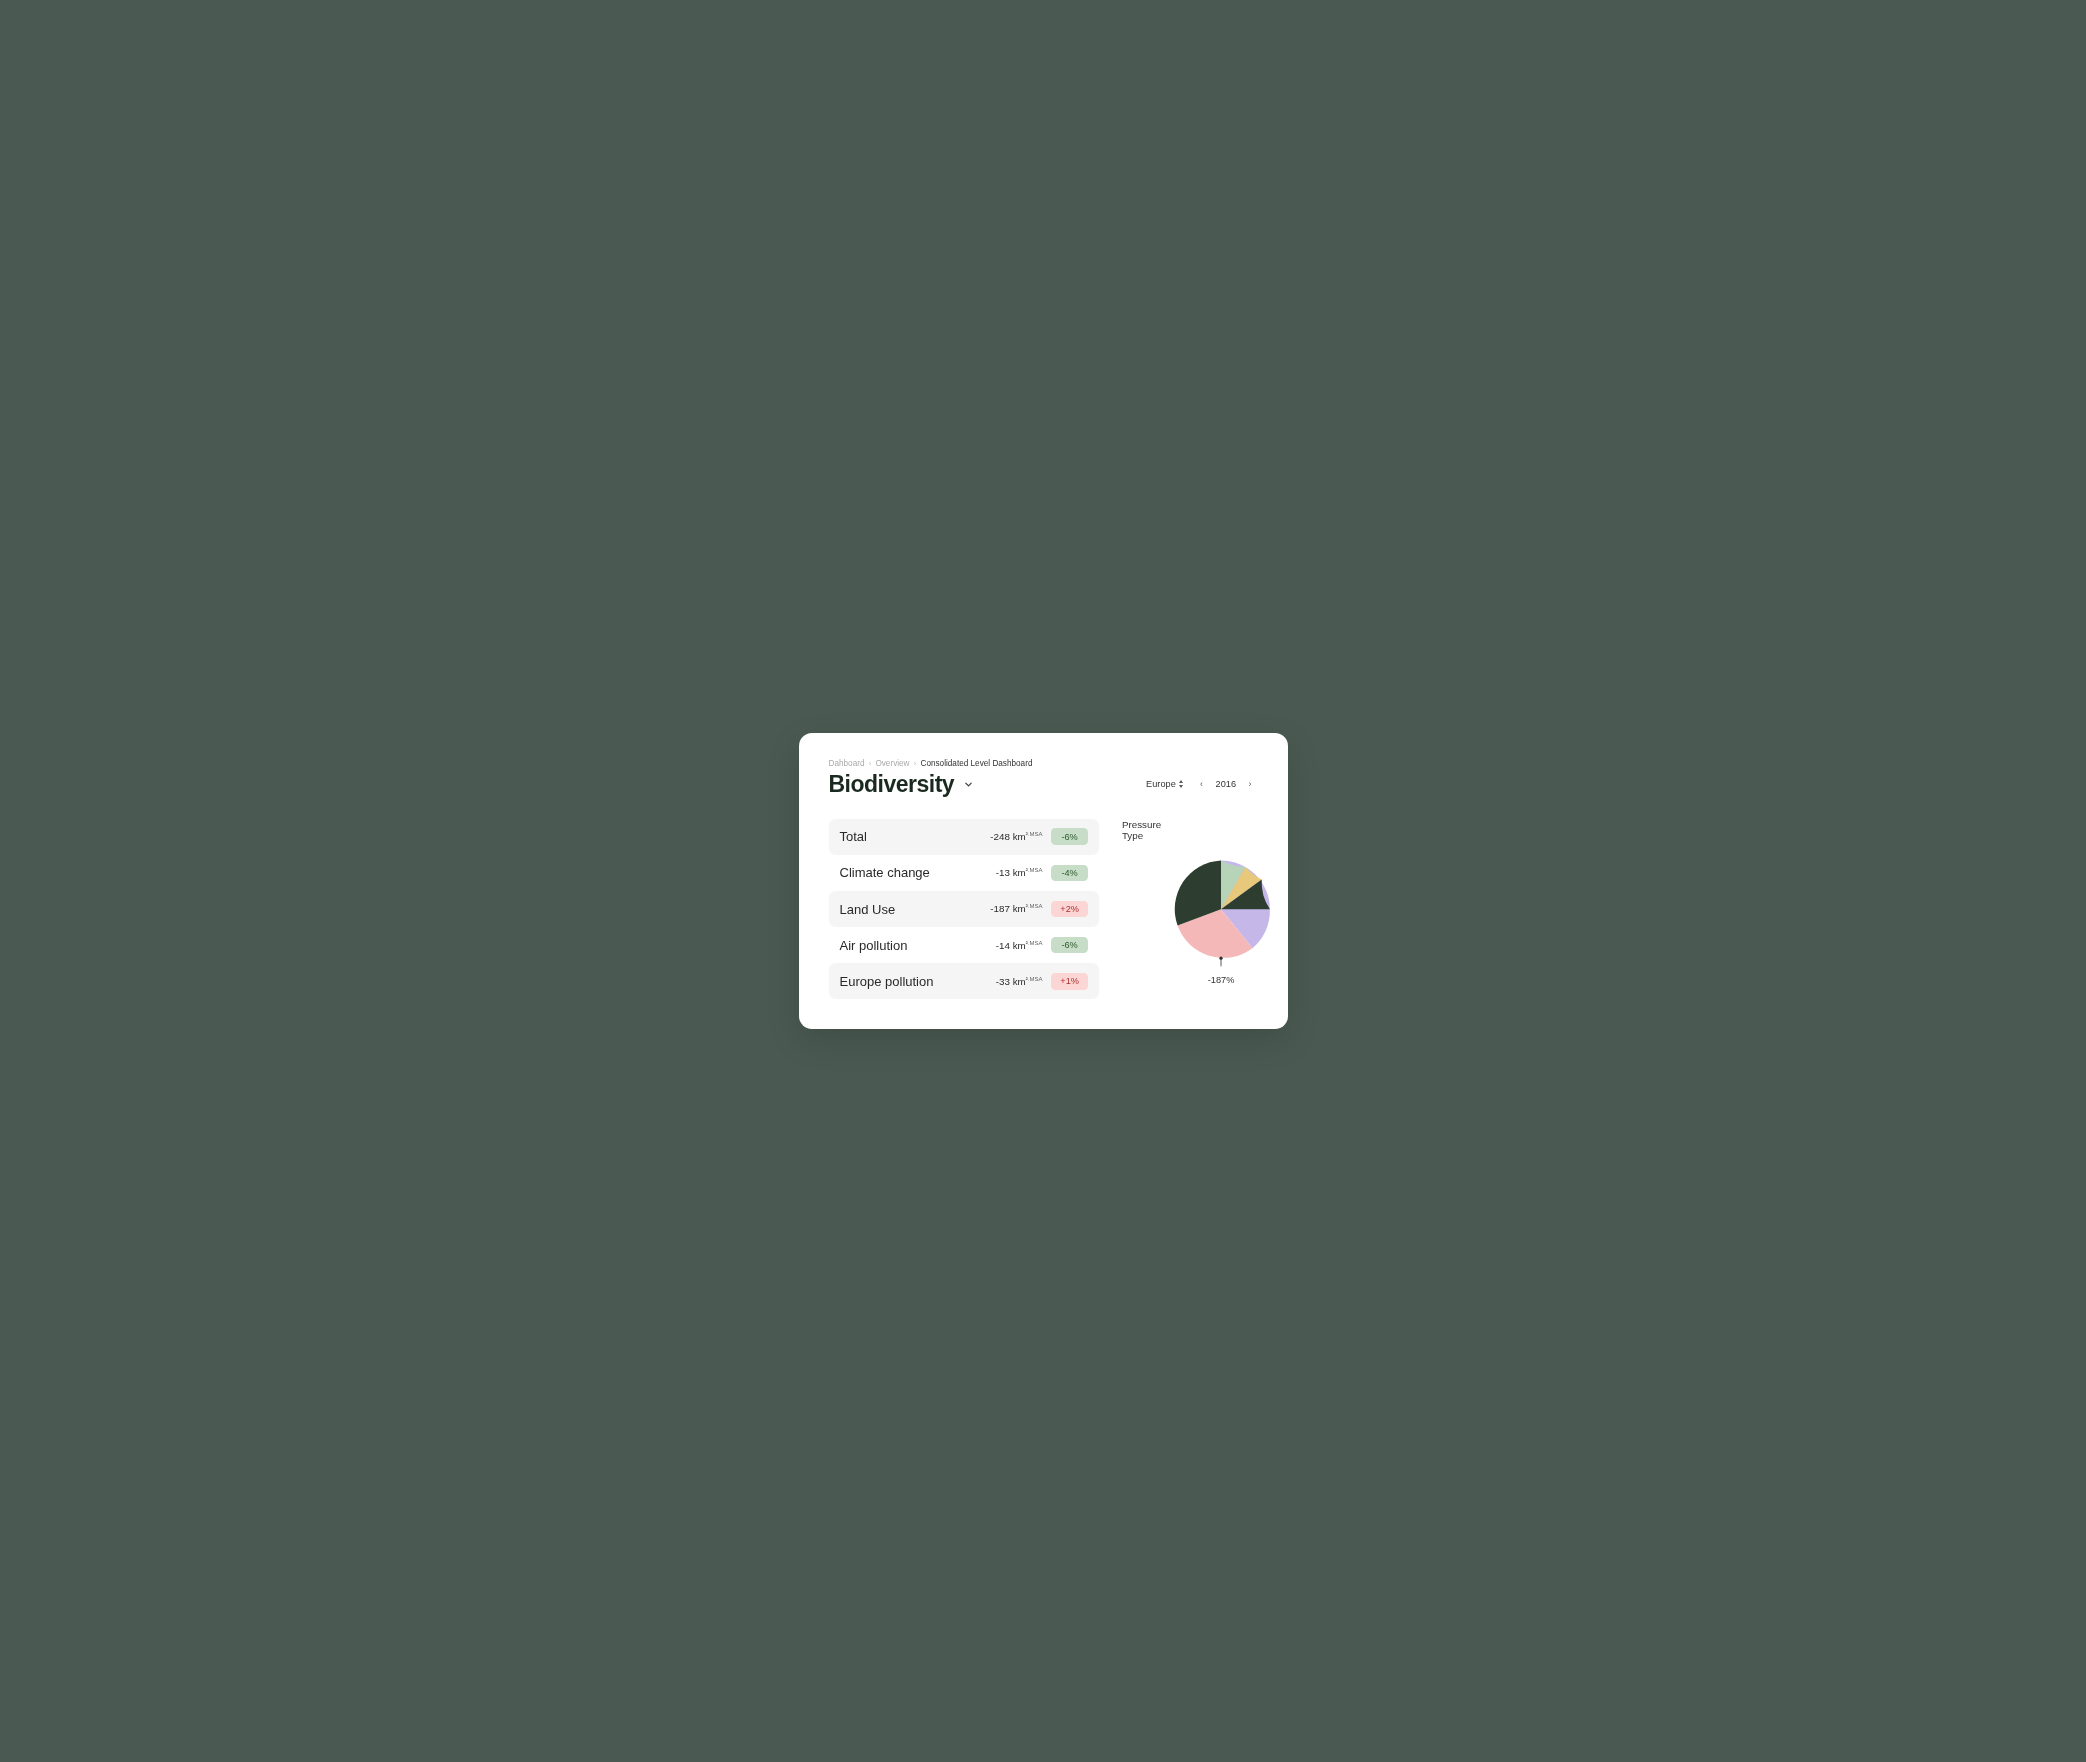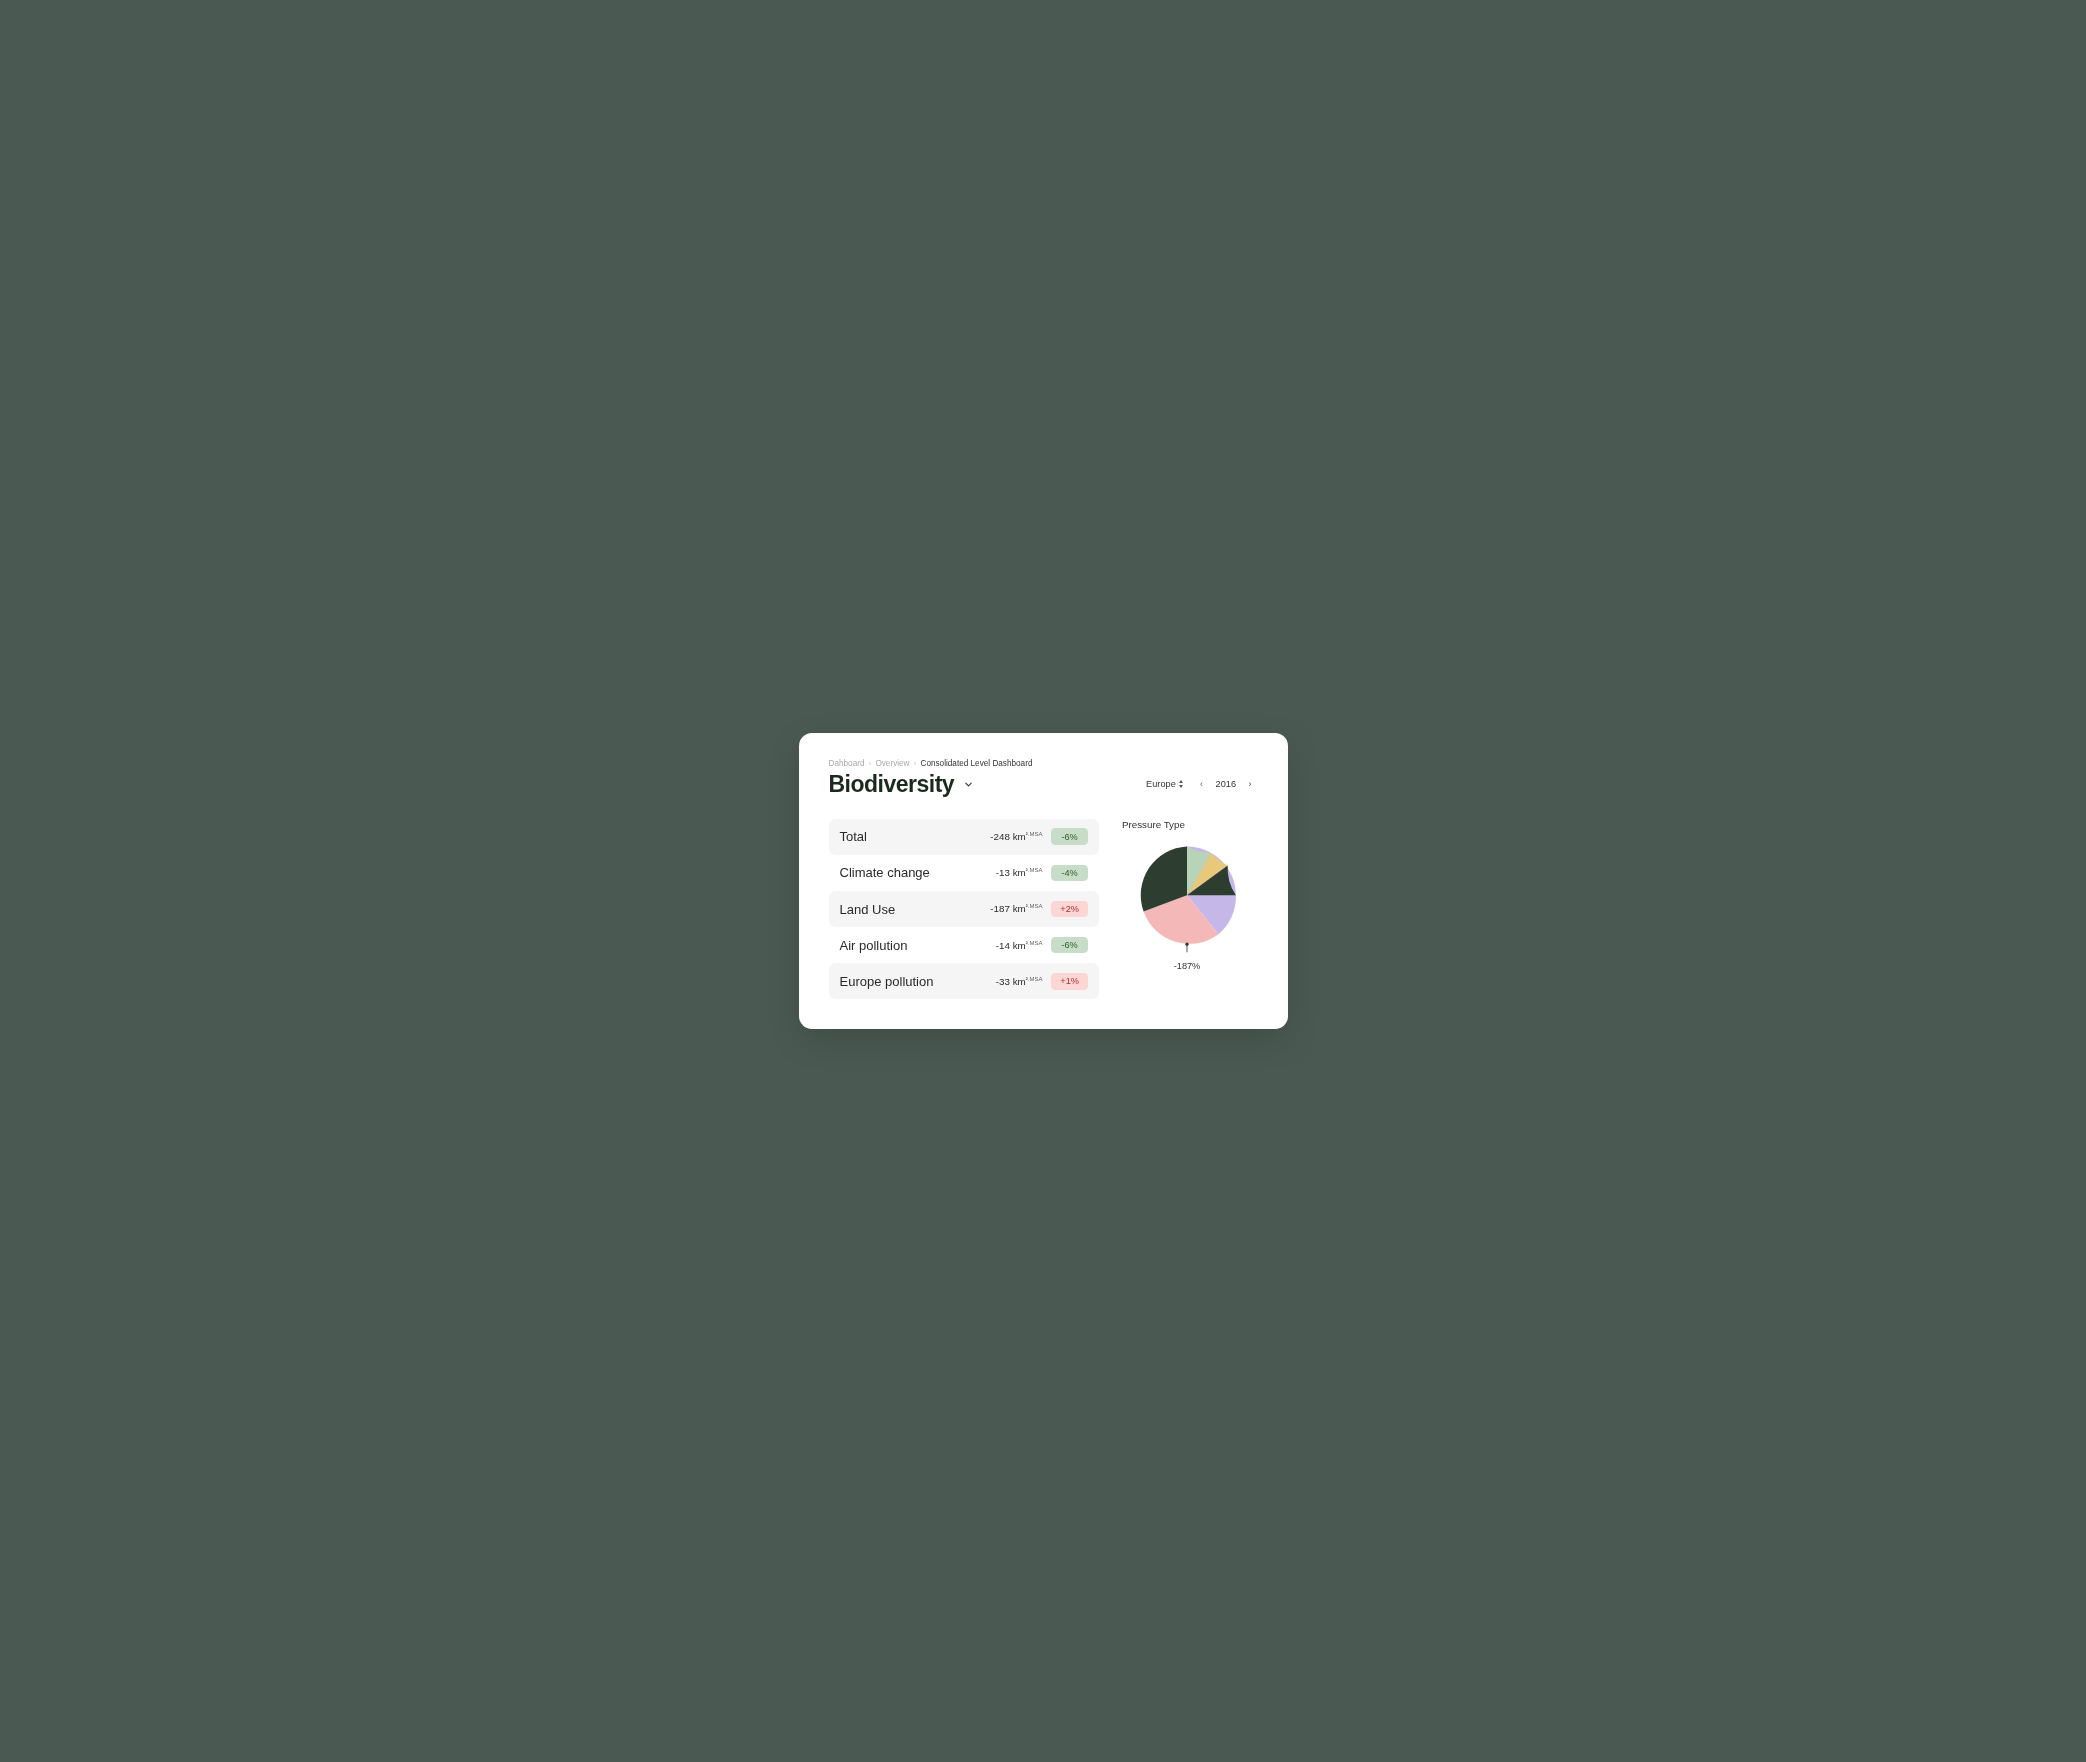--- a/index.html
+++ b/index.html
@@ -198,21 +198,21 @@
     }
 
     .badge-red {
       background: #fcd5d5;
       color: #b03030;
     }
 
     .chart-panel {
       width: 141px;
       display: flex;
-      flex-direction: column;
+      flex-direction: row;
       align-items: center;
     }
 
     .chart-title {
       font-size: 9.8px;
       color: #333;
       margin-bottom: 11px;
       align-self: flex-start;
       padding-left: 5.4px;
     }

